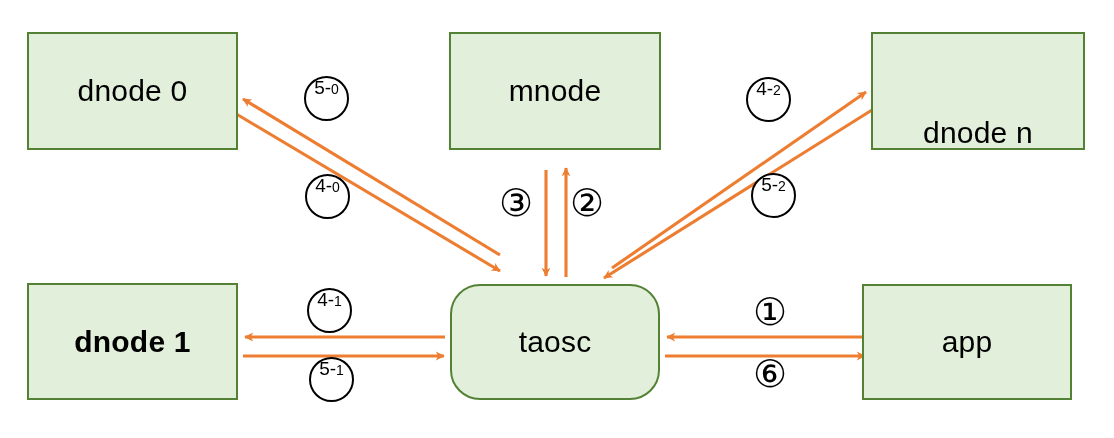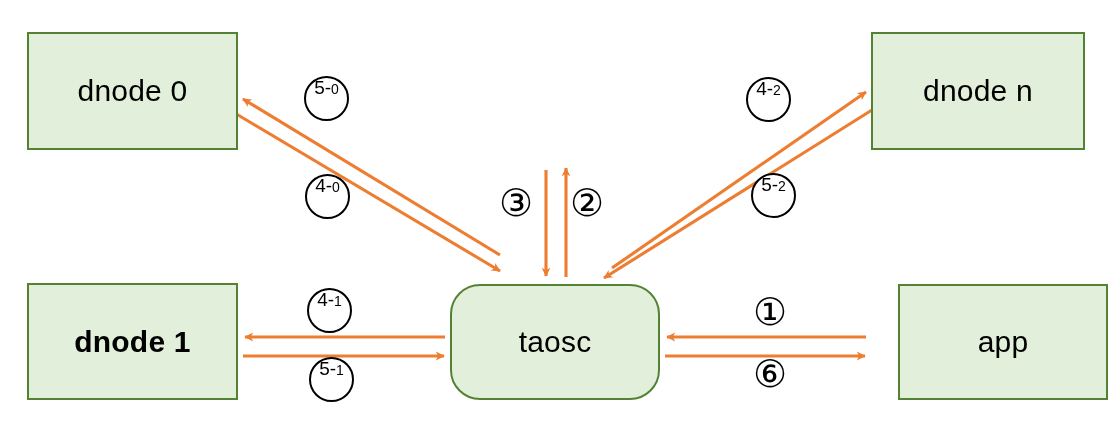--- a/index.html
+++ b/index.html
@@ -84,34 +84,37 @@
       <line x1="866" y1="337" x2="667" y2="337" marker-end="url(#ah)"></line>
 
       <line x1="665" y1="356" x2="865" y2="356" marker-end="url(#ah)"></line>
     </g>
   </svg>
 
   <div class="node" style="left:27px;top:32px;width:211px;height:118px;">
     <span class="node-label">dnode 0</span>
   </div>
 
+  <div class="node" style="left:449px;top:32px;width:212px;height:118px;">
+    <span class="node-label">mnode</span>
+  </div>
 
-  <div class="node" style="left:871px;top:32px;width:214px;height:118px;">
+  <div class="node" style="left:871px;top:32px;width:214px;height:118px;align-items:flex-end;">
     <span class="node-label">dnode n</span>
   </div>
 
   <div class="node" style="left:27px;top:283px;width:211px;height:117px;font-weight:bold;">
     <span class="node-label">dnode 1</span>
   </div>
 
   <div class="node" style="left:450px;top:284px;width:210px;height:116px;border-radius:30px;">
     <span class="node-label">taosc</span>
   </div>
 
-  <div class="node" style="left:898px;top:284px;width:210px;height:116px;">
+  <div class="node" style="left:862px;top:284px;width:210px;height:116px;">
     <span class="node-label">app</span>
   </div>
 
   <div class="badge compound" style="left:304px;top:76px;">
     <span class="inner">
       <span class="main">5</span>
       <span class="main">-</span>
       <span class="sub">0</span>
     </span>
   </div>

